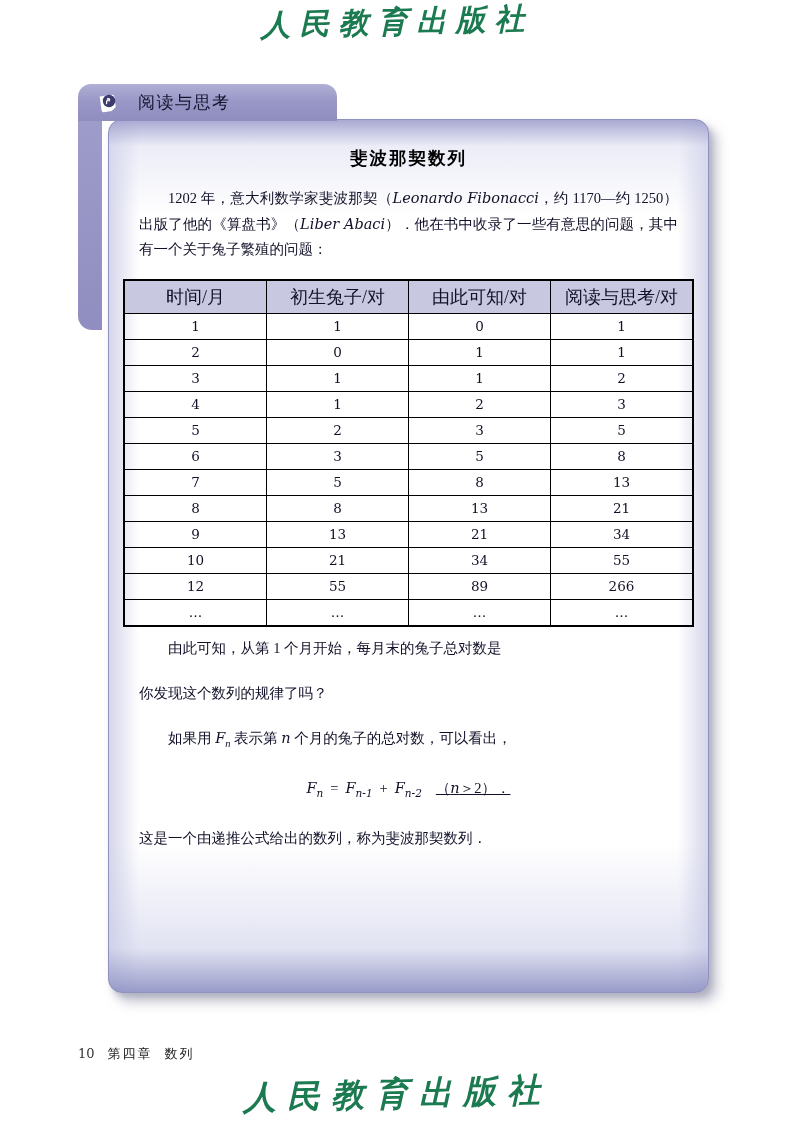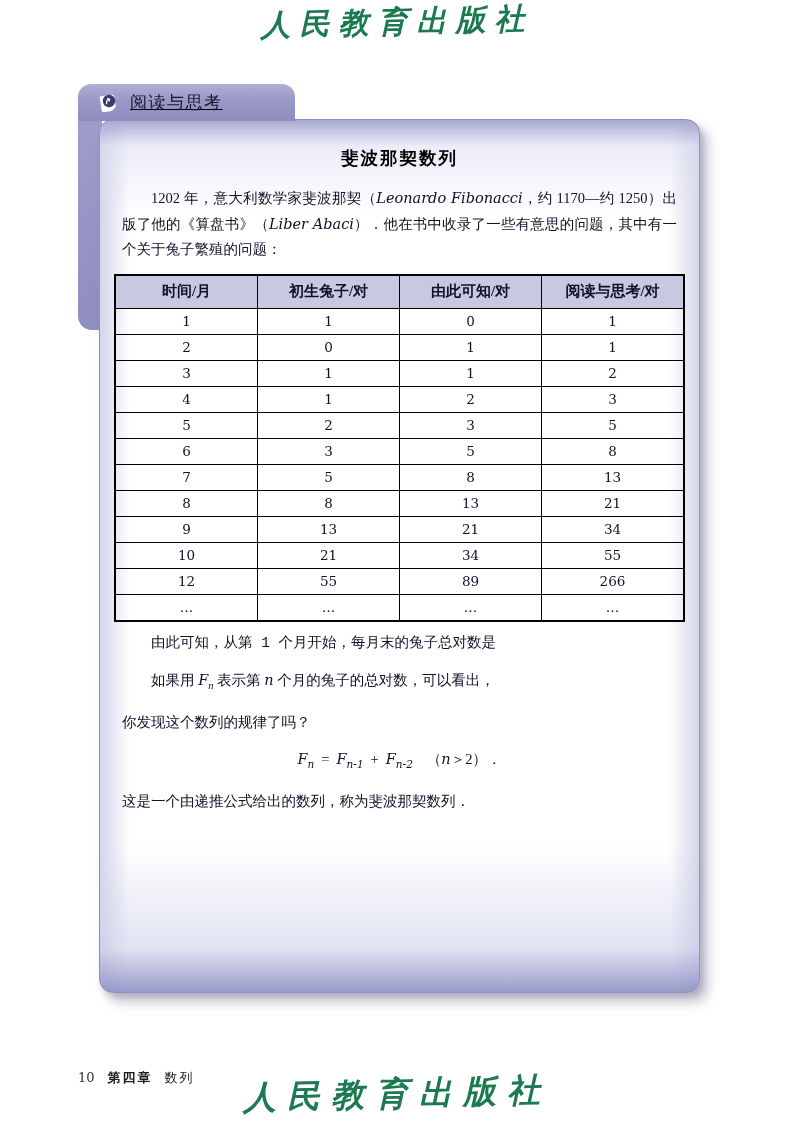--- a/index.html
+++ b/index.html
@@ -13,95 +13,95 @@
   .watermark{
     position:absolute;left:0;right:0;text-align:center;color:#1c7a51;
     font-family:"DejaVu Serif",serif;font-style:italic;font-weight:700;
     transform:rotate(-1.5deg);white-space:nowrap;
   }
   .watermark-top{top:2px;font-size:30px;letter-spacing:9px;}
   .watermark-bottom{top:1072px;font-size:33px;letter-spacing:11px;}
 
   
   .section-tab{
-    position:absolute;left:78px;top:84px;width:217px;height:37px;z-index:2;
+    position:absolute;left:78px;top:84px;width:259px;height:37px;z-index:2;
     border-radius:13px 13px 0 0;box-sizing:border-box;padding-left:19px;
     background:linear-gradient(180deg,#b0afd5 0%,#9a98c7 45%,#8f8dbe 100%);
-    display:flex;align-items:center;gap:10px;text-decoration:underline;
+    display:flex;align-items:center;gap:18px;
   }
   .tab-strip{
     position:absolute;left:78px;top:100px;width:24px;height:230px;z-index:0;
     background:linear-gradient(180deg,#9f9dca,#908ec0);
     border-radius:0 0 0 14px;
   }
   .tab-label{
     font-family:"Liberation Sans",sans-serif;font-size:17px;color:#15152f;
     letter-spacing:1.5px;
   }
   .tab-icon{display:inline-flex;}
   .tab-icon svg{display:block;}
 
   
   .content-box{
-    position:absolute;left:99px;top:119px;width:601px;height:874px;z-index:1;
+    position:absolute;left:108px;top:119px;width:601px;height:874px;z-index:1;
     box-sizing:border-box;border-radius:14px;border:1px solid #8f91bf;
     padding:0 14px;overflow:hidden;
     background:
       linear-gradient(180deg, rgba(161,162,206,.92) 0%, rgba(216,218,239,.5) 3%, rgba(255,255,255,0) 11%),
       linear-gradient(0deg, rgba(147,150,198,.95) 0%, rgba(201,204,232,.55) 5%, rgba(255,255,255,0) 17%),
       linear-gradient(90deg, rgba(171,173,214,.5) 0%, rgba(255,255,255,0) 5%),
       linear-gradient(270deg, rgba(171,173,214,.5) 0%, rgba(255,255,255,0) 5%),
       #ffffff;
     box-shadow:8px 9px 12px rgba(115,115,145,.42), 3px 4px 5px rgba(115,115,145,.25);
   }
 
   .article-title{
     margin:26px 0 0;text-align:center;color:#000;
     font-family:"Liberation Sans",sans-serif;font-size:17.5px;font-weight:700;
     letter-spacing:2px;
   }
   .para{
-    margin:8px;font-size:14.5px;line-height:25.6px;color:#101028;
+    margin:16px;font-size:14.5px;line-height:25.6px;color:#101028;
     text-align:justify;
   }
   .indent{text-indent:2em;}
   .p-first{margin-top:16px;}
   .para + .para{margin-top:5px;}
   .latin{font-family:"DejaVu Serif",serif;font-style:italic;}
 
   table.fib-table{
     width:100%;border-collapse:collapse;margin-top:11px;
     border:2.4px solid #000;table-layout:fixed;
   }
   .fib-table th{
     height:30px;background:#c8c9e1;border:1.6px solid #000;
-    font-weight:700;font-size:15px;color:#101028;width:25%;
+    font-weight:400;font-size:18px;color:#101028;width:25%;
   }
   .fib-table td{
     height:23px;border:1.6px solid #000;text-align:center;
     font-size:13.5px;color:#101028;font-family:"DejaVu Serif",serif;
   }
 
   .tail{line-height:29px;}
-  .after-table{margin-top:7px;font-family:Liberation Mono, monospace;}
+  .after-table{margin-top:7px;}
   .center-line{
     text-align:center;font-size:14.5px;line-height:29px;color:#101028;
   }
   .seq{letter-spacing:1px;}
   .formula i,.var-i{font-family:"DejaVu Serif",serif;font-style:italic;}
   .formula sub{font-size:10.5px;font-style:italic;font-family:"DejaVu Serif",serif;}
   .op{margin:0 7px;}
-  .cond{margin-left:14px;}
+  .cond{margin-left:14px;text-decoration:underline;}
 
   .footer{
     position:absolute;left:78px;top:1045px;display:flex;align-items:baseline;
     font-family:"Liberation Sans",sans-serif;font-size:13px;color:#1c1c1c;
   }
   .page-num{font-family:"DejaVu Serif",serif;color:#333;}
-  .chapter{margin-left:13px;font-weight:700;letter-spacing:2px;margin-top:24px;}
+  .chapter{margin-left:13px;font-weight:400;letter-spacing:2px;}
   .section{margin-left:12px;font-weight:500;letter-spacing:2px;text-align:center;}
 </style>
 </head>
 <body>
 
 <div class="page">
 
   <div class="watermark watermark-top">人民教育出版社</div>
 
   <div class="tab-strip"></div>
@@ -208,23 +208,23 @@
             <td>…</td>
             <td>…</td>
             <td>…</td>
           </tr>
         </tbody>
     </table>
 
     <p class="para indent tail after-table">由此可知，从第 1 个月开始，每月末的兔子总对数是</p>
 
 
+    <p class="para tail">你发现这个数列的规律了吗？</p>
+
     <p class="para indent tail"><span>如果用 </span><i class="var-i">F</i><sub style="font-style:italic;font-size:10.5px;">n</sub><span> 表示第 </span><i class="var-i">n</i><span> 个月的兔子的总对数，可以看出，</span></p>
-
-    <p class="para tail">你发现这个数列的规律了吗？</p>
 
     <div class="center-line formula"><i>F</i><sub>n</sub><span class="op">=</span><i>F</i><sub>n-1</sub><span class="op">+</span><i>F</i><sub>n-2</sub><span class="cond"><span>（</span><i>n</i><span>＞2）．</span></span></div>
 
     <p class="para tail">这是一个由递推公式给出的数列，称为斐波那契数列．</p>
   </div>
 
   <div class="footer">
     <span class="page-num">10</span>
     <span class="chapter">第四章</span>
     <span class="section">数列</span>

